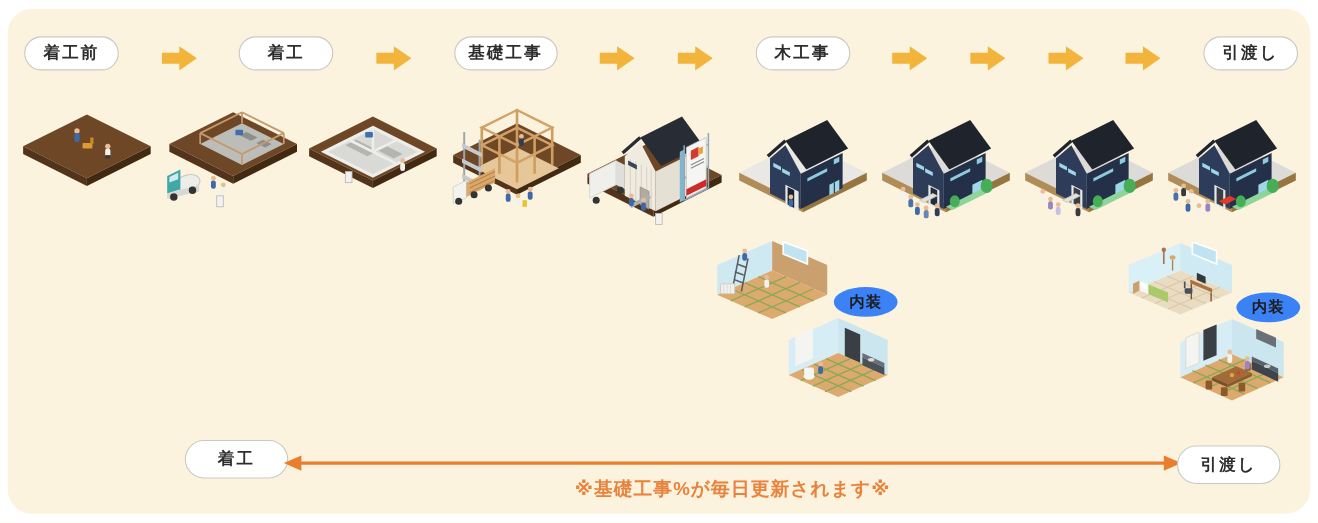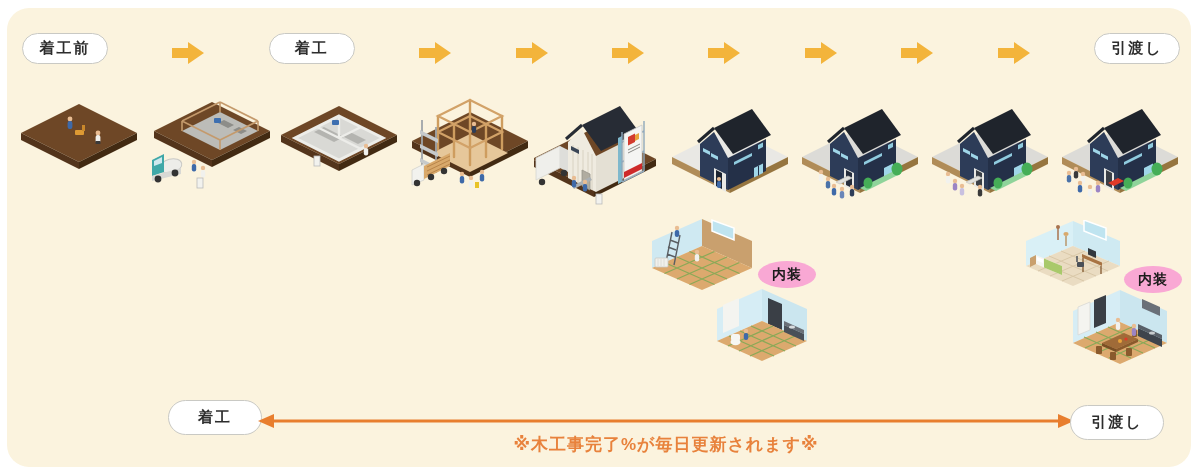--- a/index.html
+++ b/index.html
@@ -11,21 +11,21 @@
   .pill{background:#ffffff;border:1.6px solid #c9c9c4;border-radius:999px;min-width:86px;padding:5px 12px;box-sizing:border-box;
         text-align:center;font-size:15px;font-weight:bold;color:#2d2d2d;letter-spacing:2px;white-space:nowrap;}
   .flow-arrow{flex:0 0 auto;display:flex;align-items:center;}
 
   
   .illus-row{position:absolute;left:14px;right:14px;top:82px;height:134px;display:flex;}
   .illus-cell{flex:1 1 0;display:flex;align-items:flex-start;justify-content:center;}
 
   
   .abs{position:absolute;}
-  .badge{position:absolute;width:58px;height:27px;background:#f9a8d4;border-radius:50%;display:flex;align-items:center;justify-content:center;
+  .badge{position:absolute;width:58px;height:27px;background:#3b82f6;border-radius:50%;display:flex;align-items:center;justify-content:center;
          font-size:14px;font-weight:bold;color:#1c1c1c;letter-spacing:1px;}
 
   
   .tl-pill{position:absolute;width:92px;height:33px;background:#fff;border:1.6px solid #c9c9c4;border-radius:999px;
            display:flex;align-items:center;justify-content:center;font-size:15px;font-weight:bold;color:#2d2d2d;letter-spacing:2px;}
   .tl-note{position:absolute;left:258px;width:816px;top:433px;text-align:center;font-size:17px;font-weight:bold;color:#E8823C;letter-spacing:1px;}
 </style>
 </head>
 <body>
 
@@ -38,30 +38,32 @@
         <svg width="32" height="22" viewBox="0 0 32 22">
           <path d="M0 6 H16 V0 L32 11 L16 22 V16 H0 Z" fill="#F3B43B"></path>
         </svg>
       </span>
     <div class="pill">着工</div>
     <span class="flow-arrow">
         <svg width="32" height="22" viewBox="0 0 32 22">
           <path d="M0 6 H16 V0 L32 11 L16 22 V16 H0 Z" fill="#F3B43B"></path>
         </svg>
       </span>
-    <span class="flow-arrow">
-        <svg width="32" height="22" viewBox="0 0 32 22">
-          <path d="M0 6 H16 V0 L32 11 L16 22 V16 H0 Z" fill="#F3B43B"></path>
-        </svg>
-      </span>
-    <span class="flow-arrow">
-        <svg width="32" height="22" viewBox="0 0 32 22">
-          <path d="M0 6 H16 V0 L32 11 L16 22 V16 H0 Z" fill="#F3B43B"></path>
-        </svg>
-      </span>
+    <div class="pill">基礎工事</div>
+    <span class="flow-arrow">
+        <svg width="32" height="22" viewBox="0 0 32 22">
+          <path d="M0 6 H16 V0 L32 11 L16 22 V16 H0 Z" fill="#F3B43B"></path>
+        </svg>
+      </span>
+    <span class="flow-arrow">
+        <svg width="32" height="22" viewBox="0 0 32 22">
+          <path d="M0 6 H16 V0 L32 11 L16 22 V16 H0 Z" fill="#F3B43B"></path>
+        </svg>
+      </span>
+    <div class="pill">木工事</div>
     <span class="flow-arrow">
         <svg width="32" height="22" viewBox="0 0 32 22">
           <path d="M0 6 H16 V0 L32 11 L16 22 V16 H0 Z" fill="#F3B43B"></path>
         </svg>
       </span>
     <span class="flow-arrow">
         <svg width="32" height="22" viewBox="0 0 32 22">
           <path d="M0 6 H16 V0 L32 11 L16 22 V16 H0 Z" fill="#F3B43B"></path>
         </svg>
       </span>
@@ -402,14 +404,14 @@
       <rect x="63.8" y="42" width="4.4" height="8" rx="2" fill="#9B84C4"></rect>
   </svg>
 
   <div class="tl-pill" style="left:168px;top:400px;">着工</div>
   <svg class="abs" style="left:258px;top:412px;" width="816" height="18" viewBox="0 0 816 18">
     <line x1="14" y1="9" x2="802" y2="9" stroke="#E87E2E" stroke-width="3"></line>
     <polygon points="0,9 16,2 16,16" fill="#E87E2E"></polygon>
     <polygon points="816,9 800,2 800,16" fill="#E87E2E"></polygon>
   </svg>
   <div class="tl-pill" style="left:1070px;top:405px;">引渡し</div>
-  <div class="tl-note">※木工事完了%が毎日更新されます※</div>
+  <div class="tl-note">※基礎工事%が毎日更新されます※</div>
 </div>
 
 </body></html>

